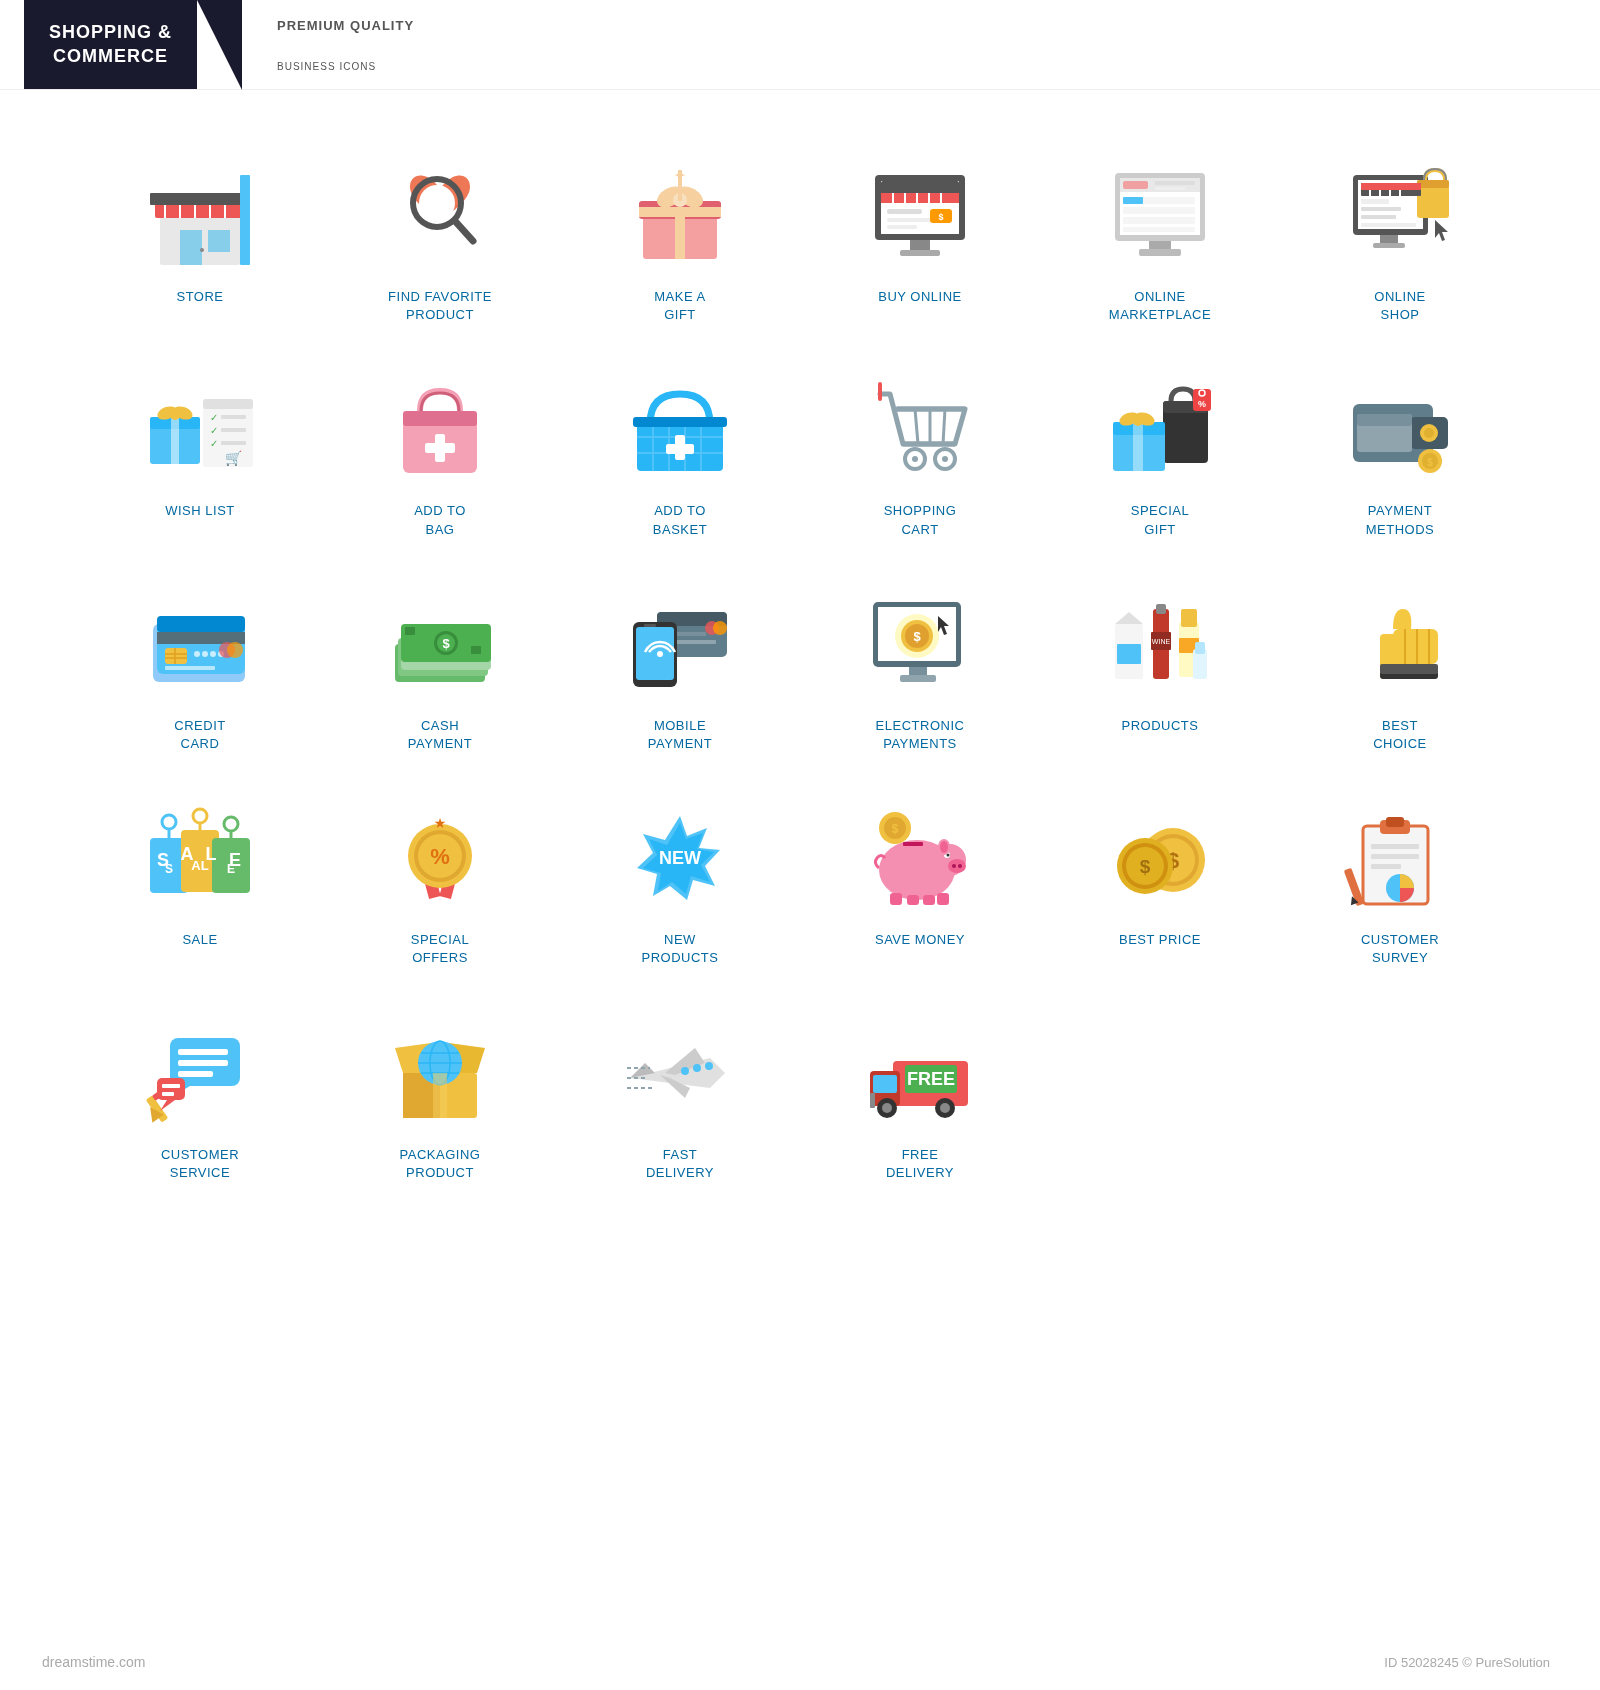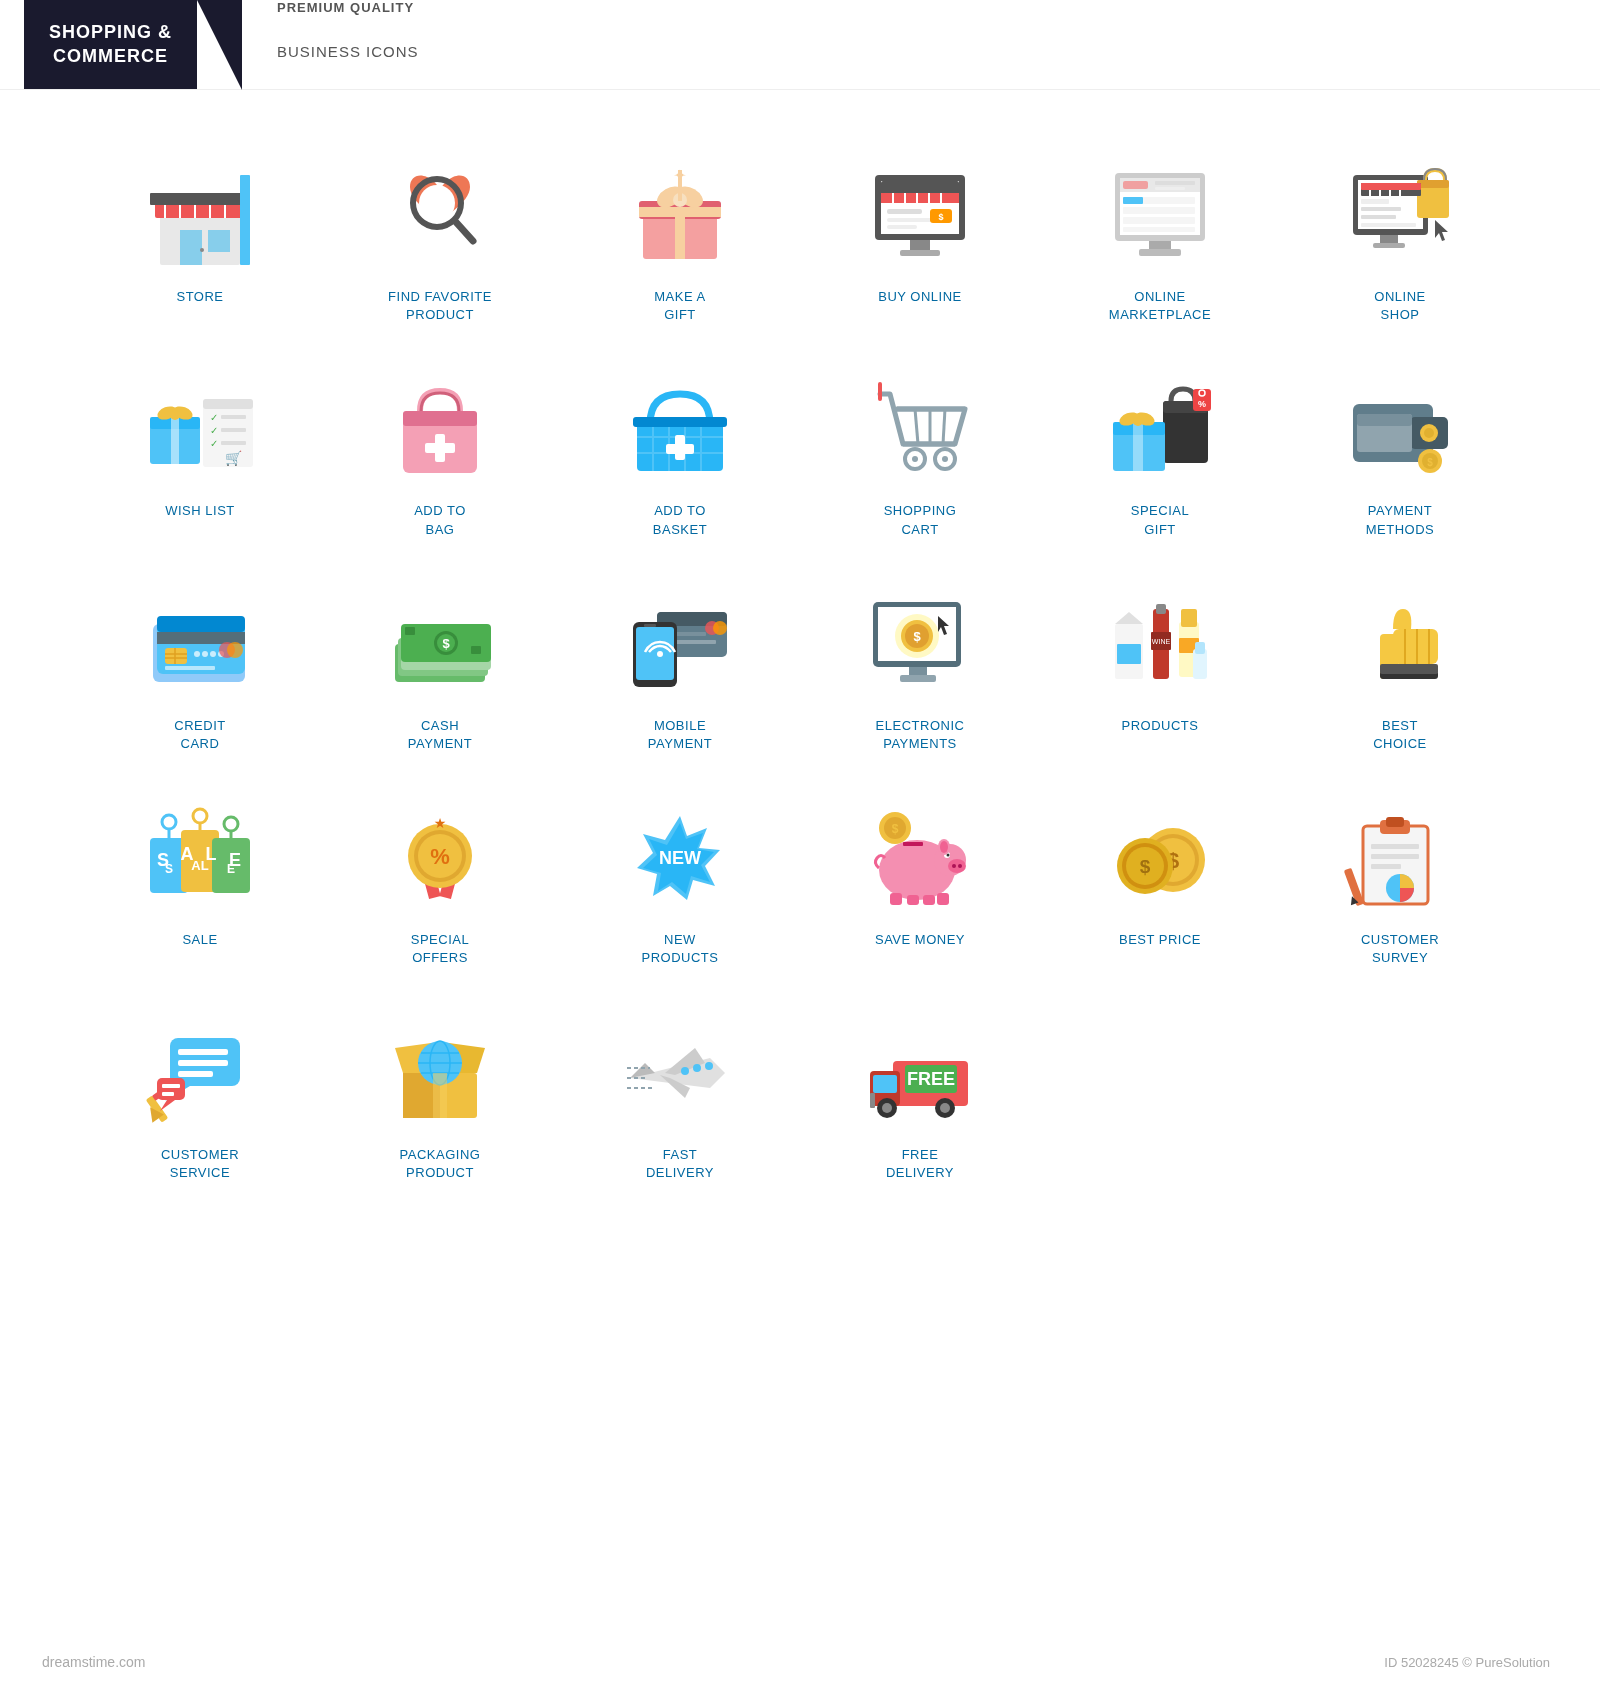--- a/index.html
+++ b/index.html
@@ -36,31 +36,32 @@
     .header-left .title {
       font-size: 18px;
       font-weight: 900;
       text-align: center;
       line-height: 1.3;
       letter-spacing: 1px;
     }
     .header-right {
       display: flex;
       flex-direction: column;
+      justify-content: center;
       padding-left: 10px;
       gap: 28px;
     }
     .header-right .subtitle {
       font-size: 13px;
       font-weight: 700;
       color: #555;
       letter-spacing: 1px;
     }
     .header-right .subtitle2 {
-      font-size: 15px;
+      font-size: 10px;
       color: #555;
       letter-spacing: 1px;
     }
     
     .icons-grid {
       display: grid;
       grid-template-columns: repeat(6, 1fr);
       gap: 0;
       padding: 40px 80px;
     }

